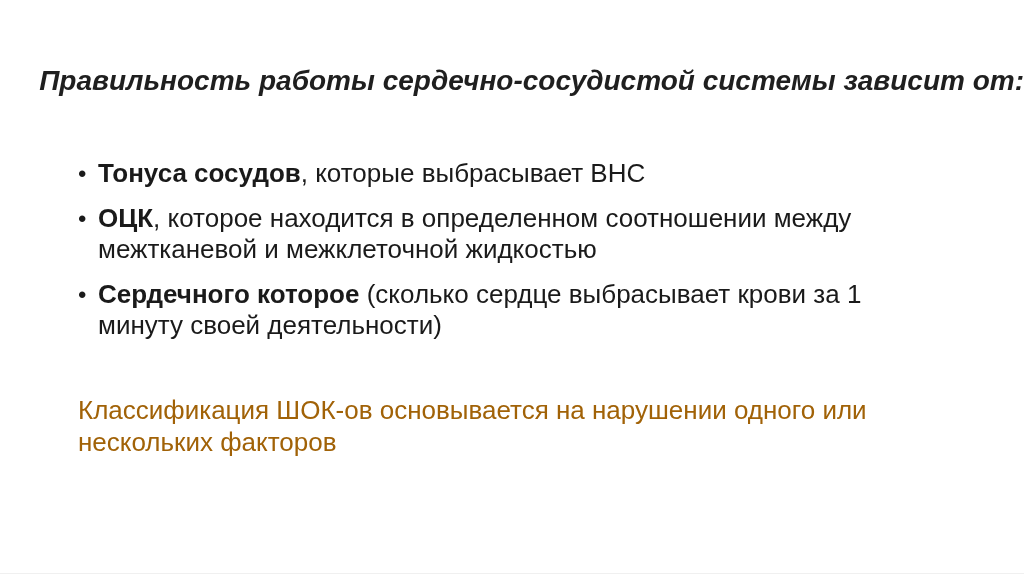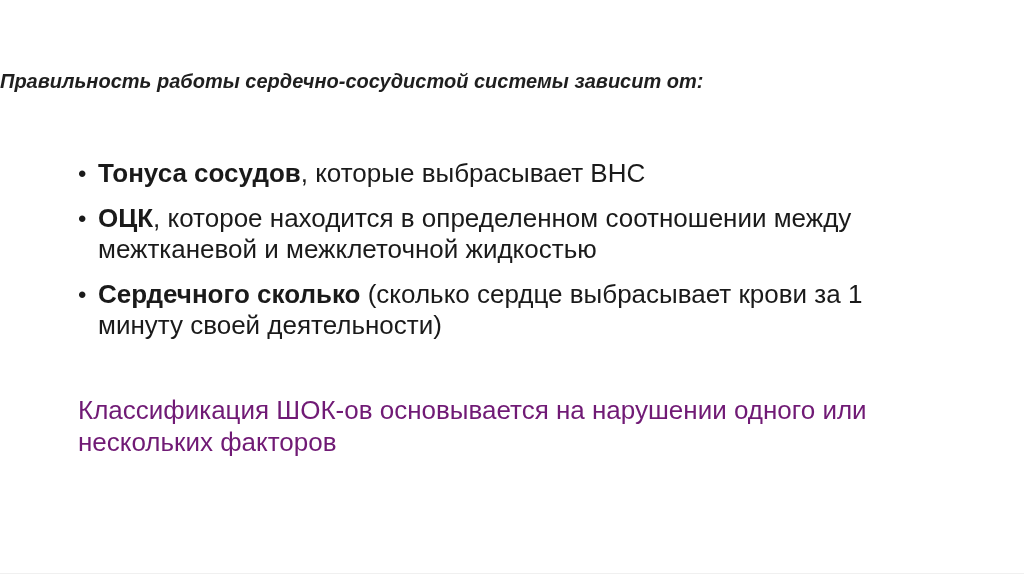--- a/index.html
+++ b/index.html
@@ -13,22 +13,22 @@
     height: 574px;
     background: #ffffff;
     overflow: hidden;
     font-family: "Liberation Sans", "DejaVu Sans", sans-serif;
     color: #1a1a1a;
     box-sizing: border-box;
   }
   .slide-title {
     margin: 0;
     padding-top: 63px;
-    text-align: left;
-    font-size: 20px;
+    text-align: right;
+    font-size: 28px;
     line-height: 36px;
     font-weight: 700;
     font-style: italic;
     color: #1f1f1f;
     letter-spacing: 0px;
   }
   .bullet-list {
     list-style: none;
     margin: 0;
     padding: 0;
@@ -60,21 +60,21 @@
   }
   .classification-note {
     position: absolute;
     left: 78px;
     top: 394px;
     width: 880px;
     margin: 0;
     font-size: 26px;
     line-height: 32px;
     white-space: pre-line;
-    color: #701a75;
+    color: #a16207;
   }
   .slide-edge-divider {
     position: absolute;
     left: 0;
     bottom: 0;
     width: 100%;
     height: 1px;
     background: #f0f0f0;
   }
 </style>
@@ -90,21 +90,21 @@
       <span class="bullet-marker">•</span>
       <span class="bullet-body"><span class="bullet-term">Тонуса сосудов</span><span>, которые выбрасывает ВНС</span></span>
     </li>
     <li>
       <span class="bullet-marker">•</span>
       <span class="bullet-body"><span class="bullet-term">ОЦК</span><span>, которое находится в определенном соотношении между
 межтканевой и межклеточной жидкостью</span></span>
     </li>
     <li>
       <span class="bullet-marker">•</span>
-      <span class="bullet-body"><span class="bullet-term">Сердечного сколько</span><span> (сколько сердце выбрасывает крови за 1
+      <span class="bullet-body"><span class="bullet-term">Сердечного которое</span><span> (сколько сердце выбрасывает крови за 1
 минуту своей деятельности)</span></span>
     </li>
   </ul>
 
   <p class="classification-note">Классификация ШОК-ов основывается на нарушении одного или
 нескольких факторов</p>
 
   <div class="slide-edge-divider"></div>
 
 </div>

